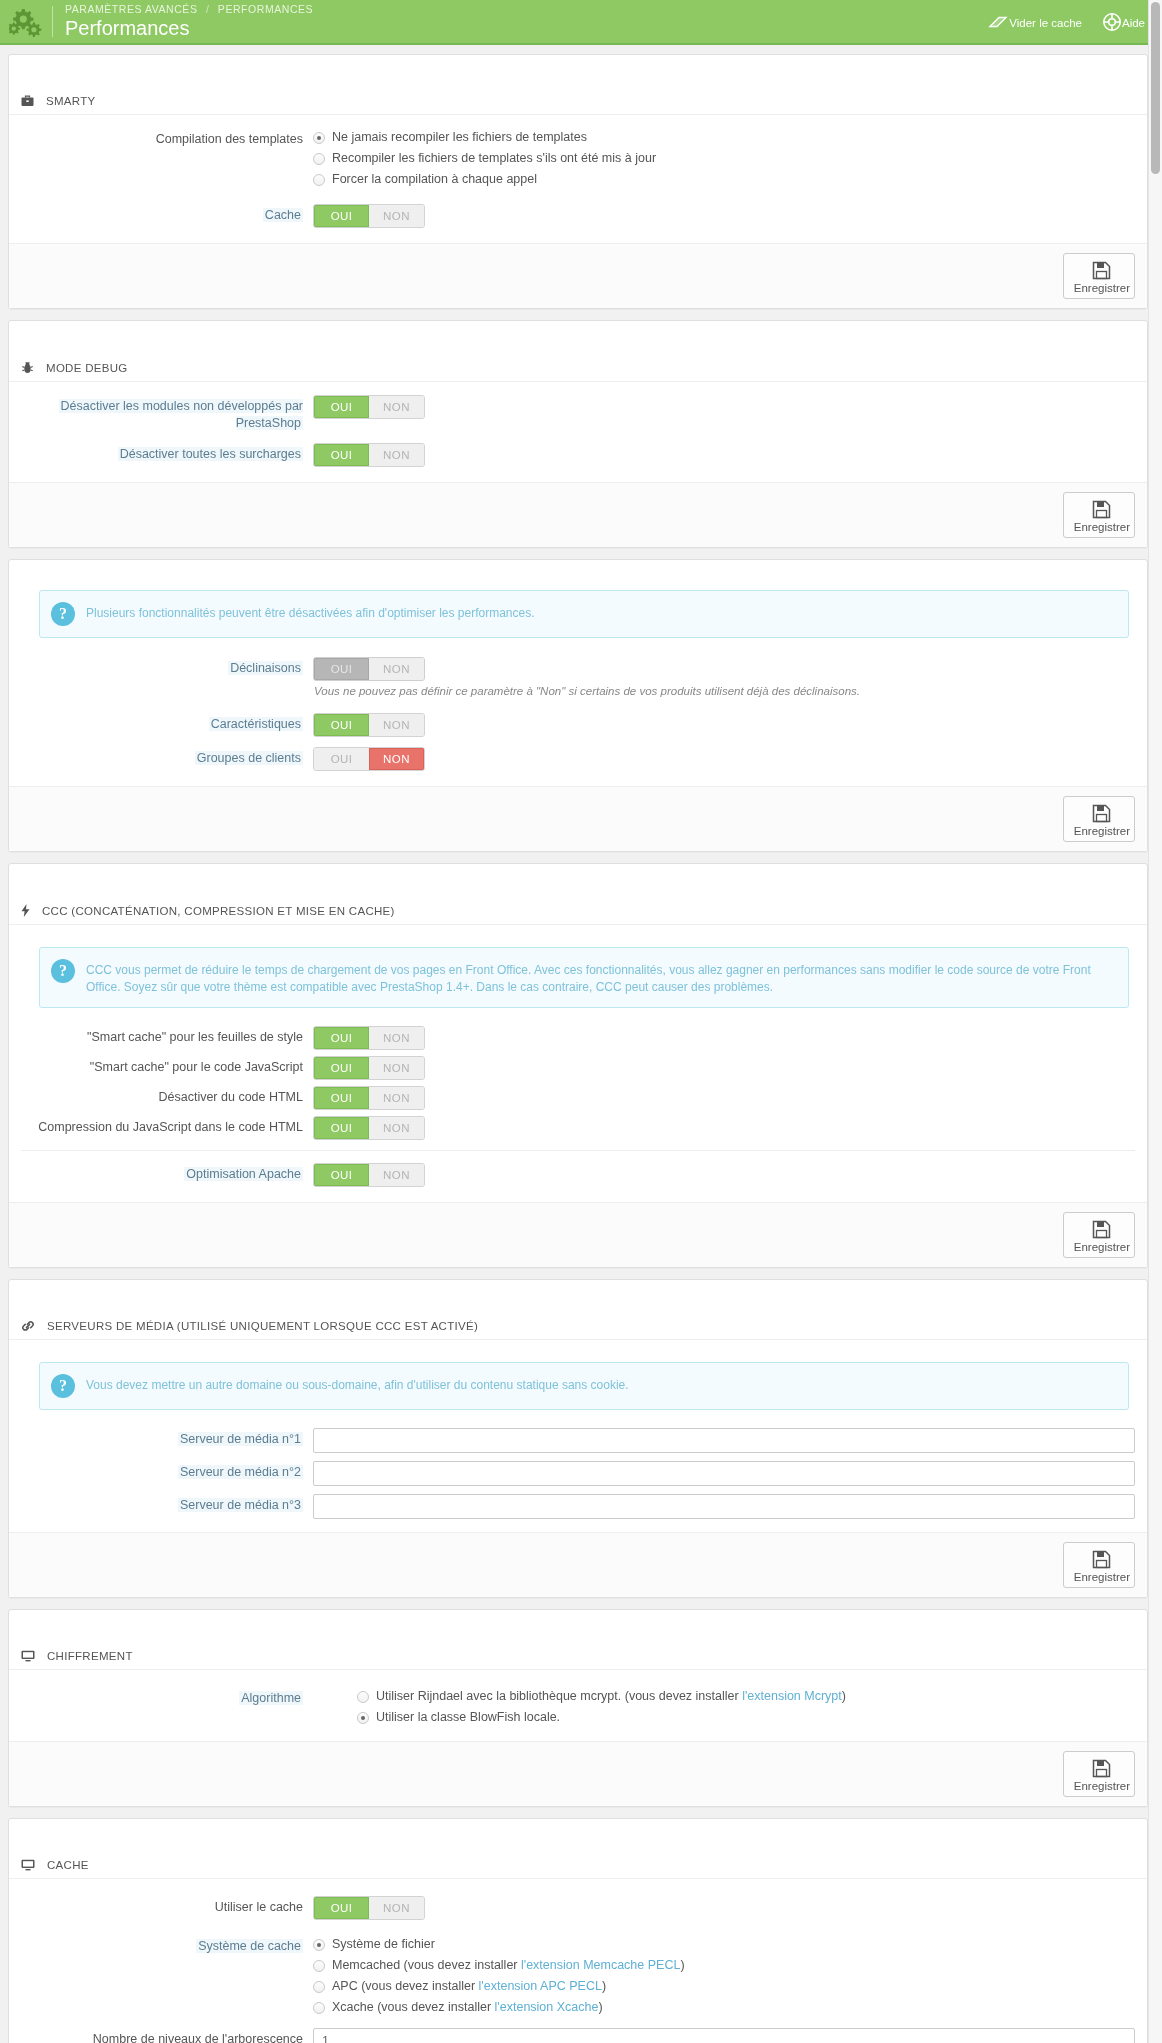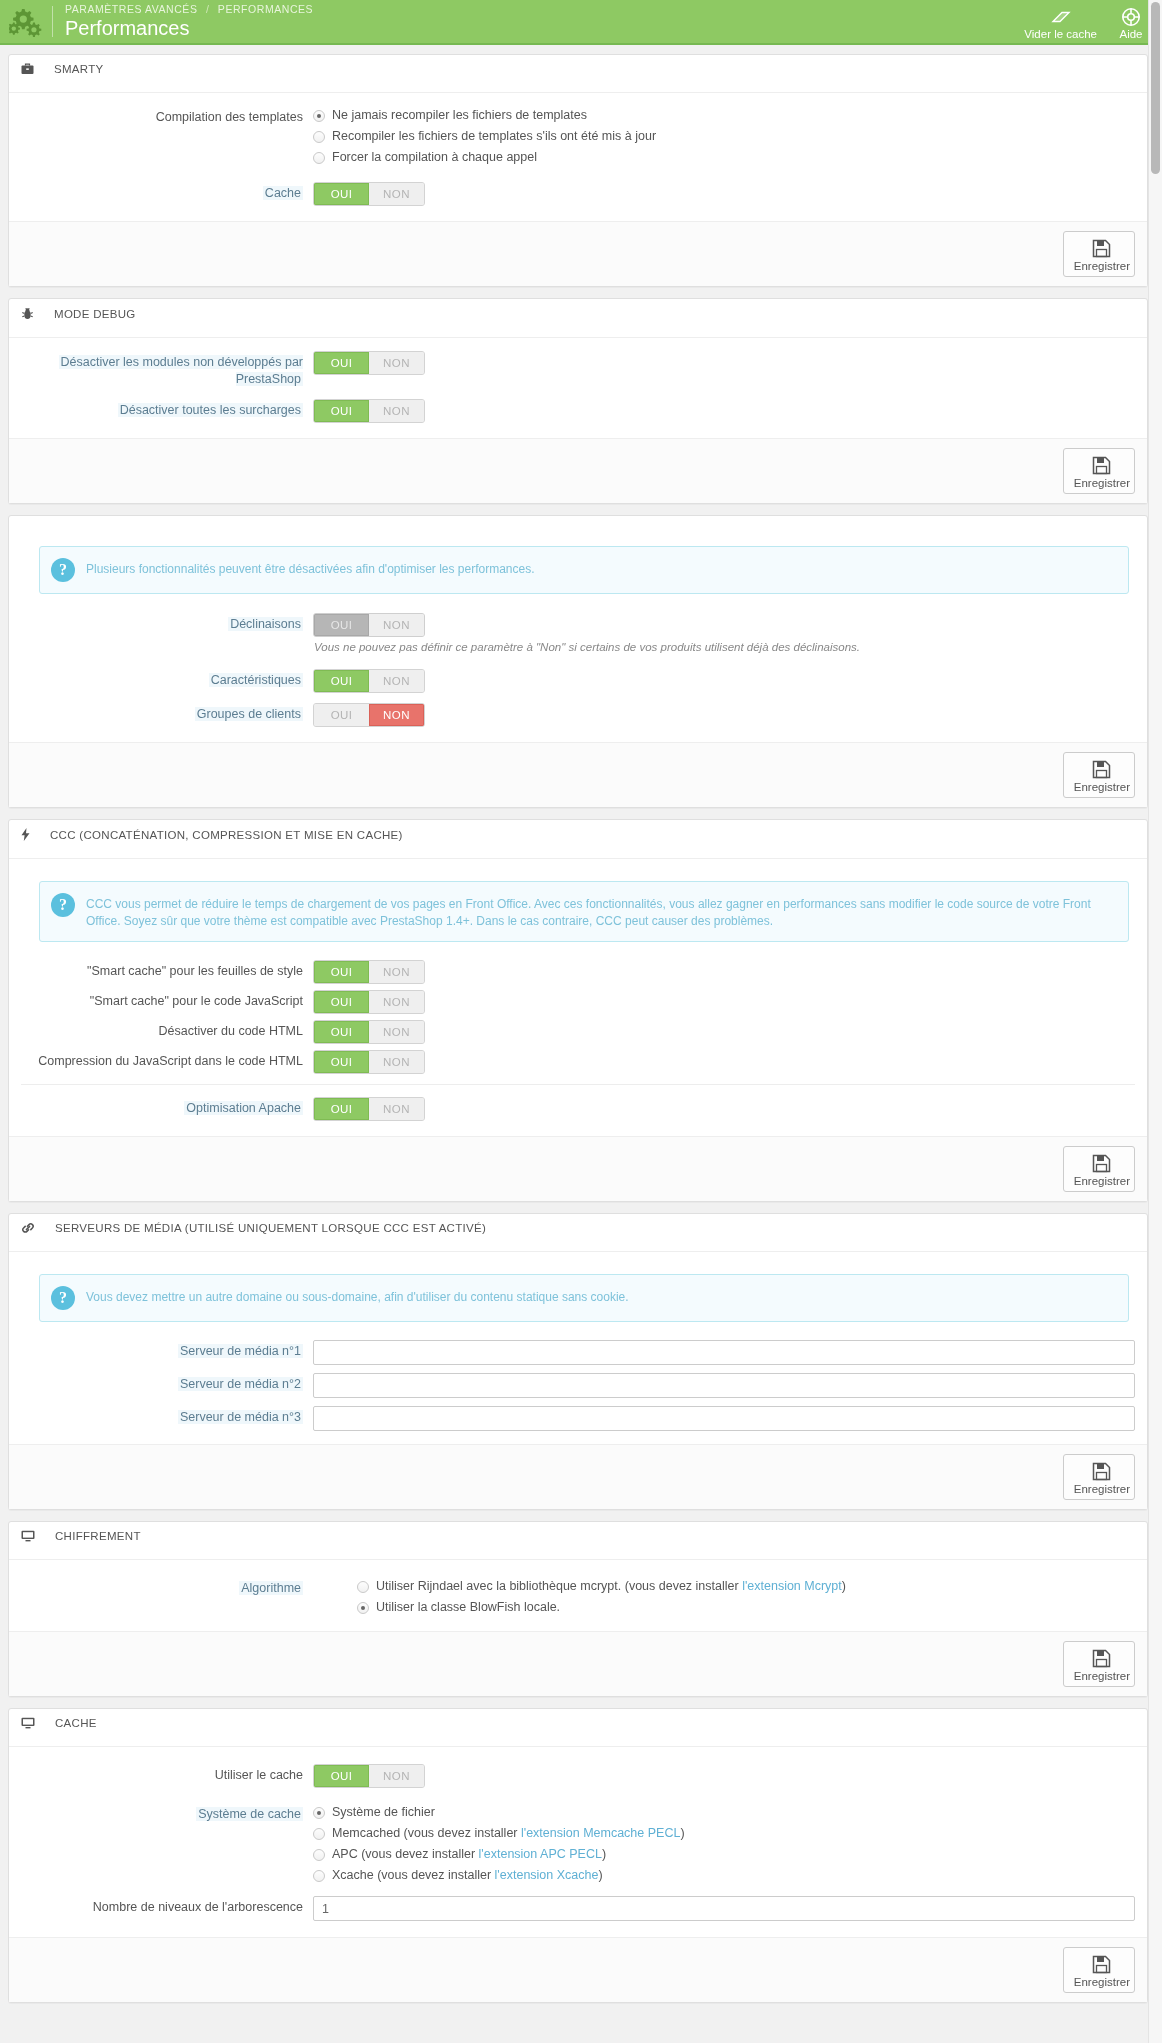--- a/index.html
+++ b/index.html
@@ -43,21 +43,21 @@
     font-weight: normal;
   }
   .hdr-actions {
     margin-left: auto;
     display: flex;
     align-items: center;
     padding-right: 8px;
     gap: 2px;
   }
   .hdr-btn {
-    display: flex; flex-direction: column; align-items: center; justify-content: flex-end;
+    display: flex; flex-direction: row; align-items: center; justify-content: flex-end;
     color: #fff;
     font-size: 11.5px;
     padding: 4px 9px 3px 9px;
     cursor: pointer;
     min-width: 46px;
     height: 43px;
   }
   .hdr-btn .gl { height: 21px; display:flex; align-items:center; }
   .hdr-btn .lbl { margin-top: 1px; white-space: nowrap; }
 
@@ -73,26 +73,27 @@
     border: 1px solid #dfdfdf;
     border-radius: 3px;
     margin-bottom: 11px;
     box-shadow: 0 1px 1px rgba(0,0,0,.035);
   }
   .panel-heading {
     font-size: 11.5px;
     text-transform: uppercase;
     letter-spacing: .3px;
     color: #555;
-    padding: 8px 12px 17px 12px;
+    padding: 8px 12px 7px 12px;
     border-bottom: 1px solid #eeeeee;
     display: flex;
     align-items: center;
-    gap: 20px;
+    gap: 12px;
     font-weight: normal;
+    margin-top: 32px;
   }
   .panel-heading .hicon { display:flex; align-items:center; color:#555; }
   .panel-body { padding: 12px 12px 6px 12px; }
   .panel-footer {
     background: #fbfbfb;
     border-top: 1px solid #eeeeee;
     padding: 9px 12px;
     display: flex;
     justify-content: flex-end;
     min-height: 56px;

